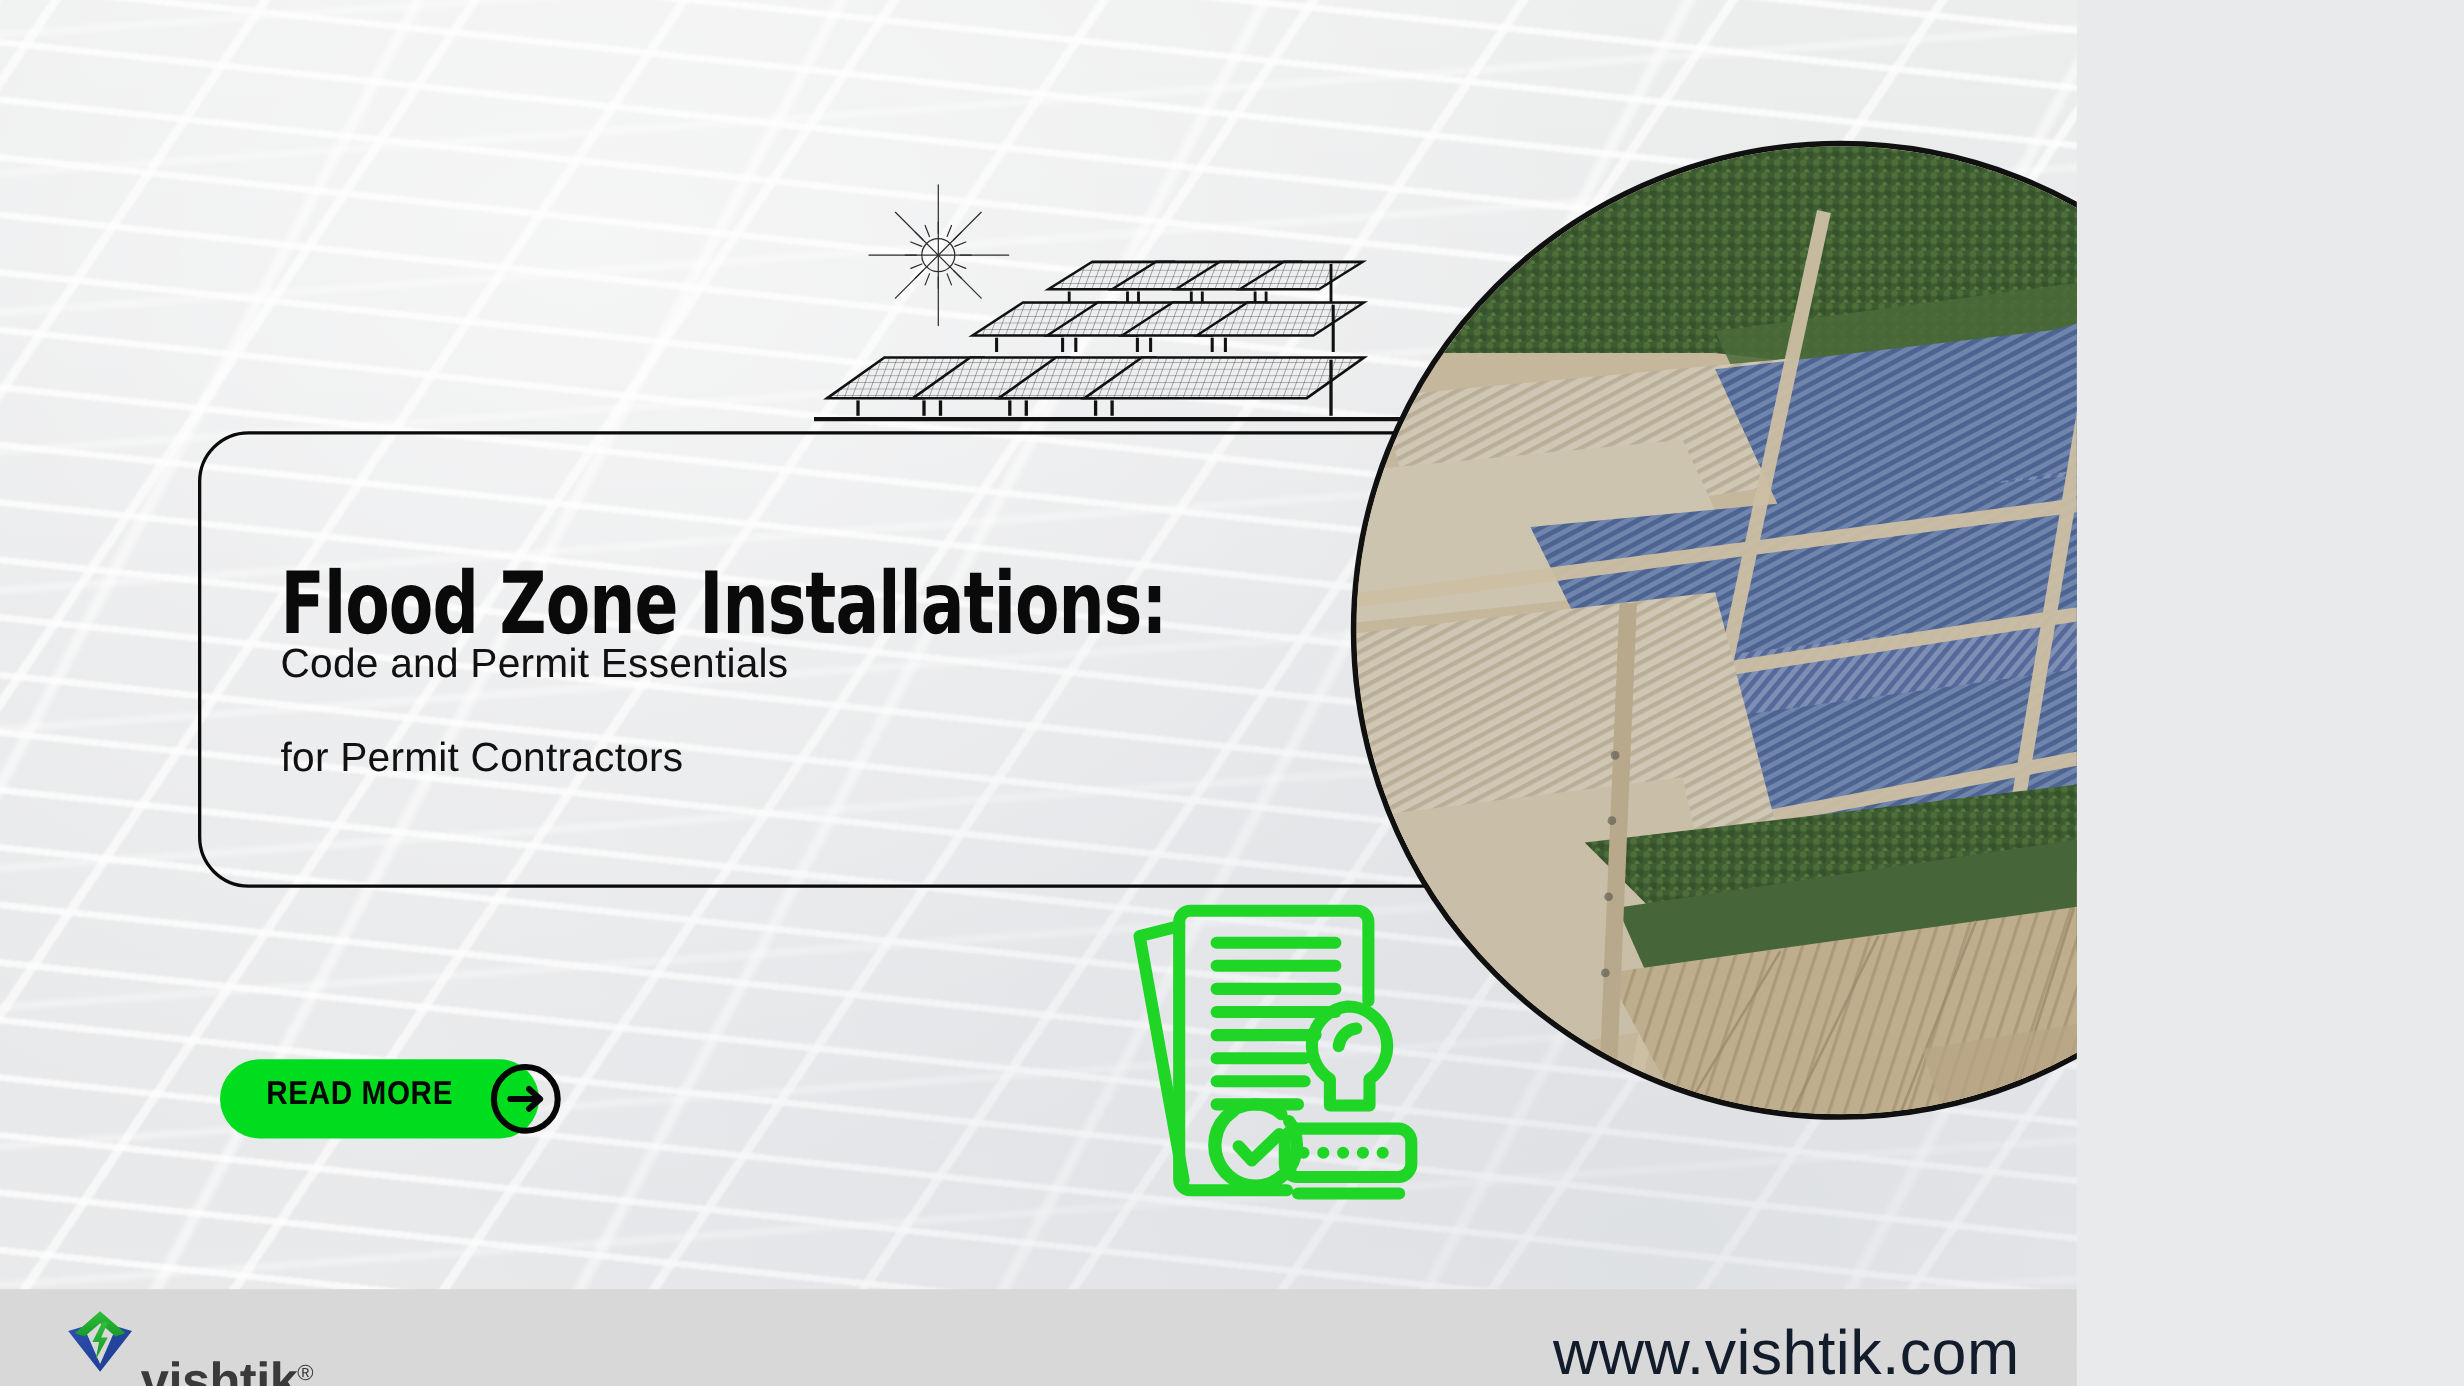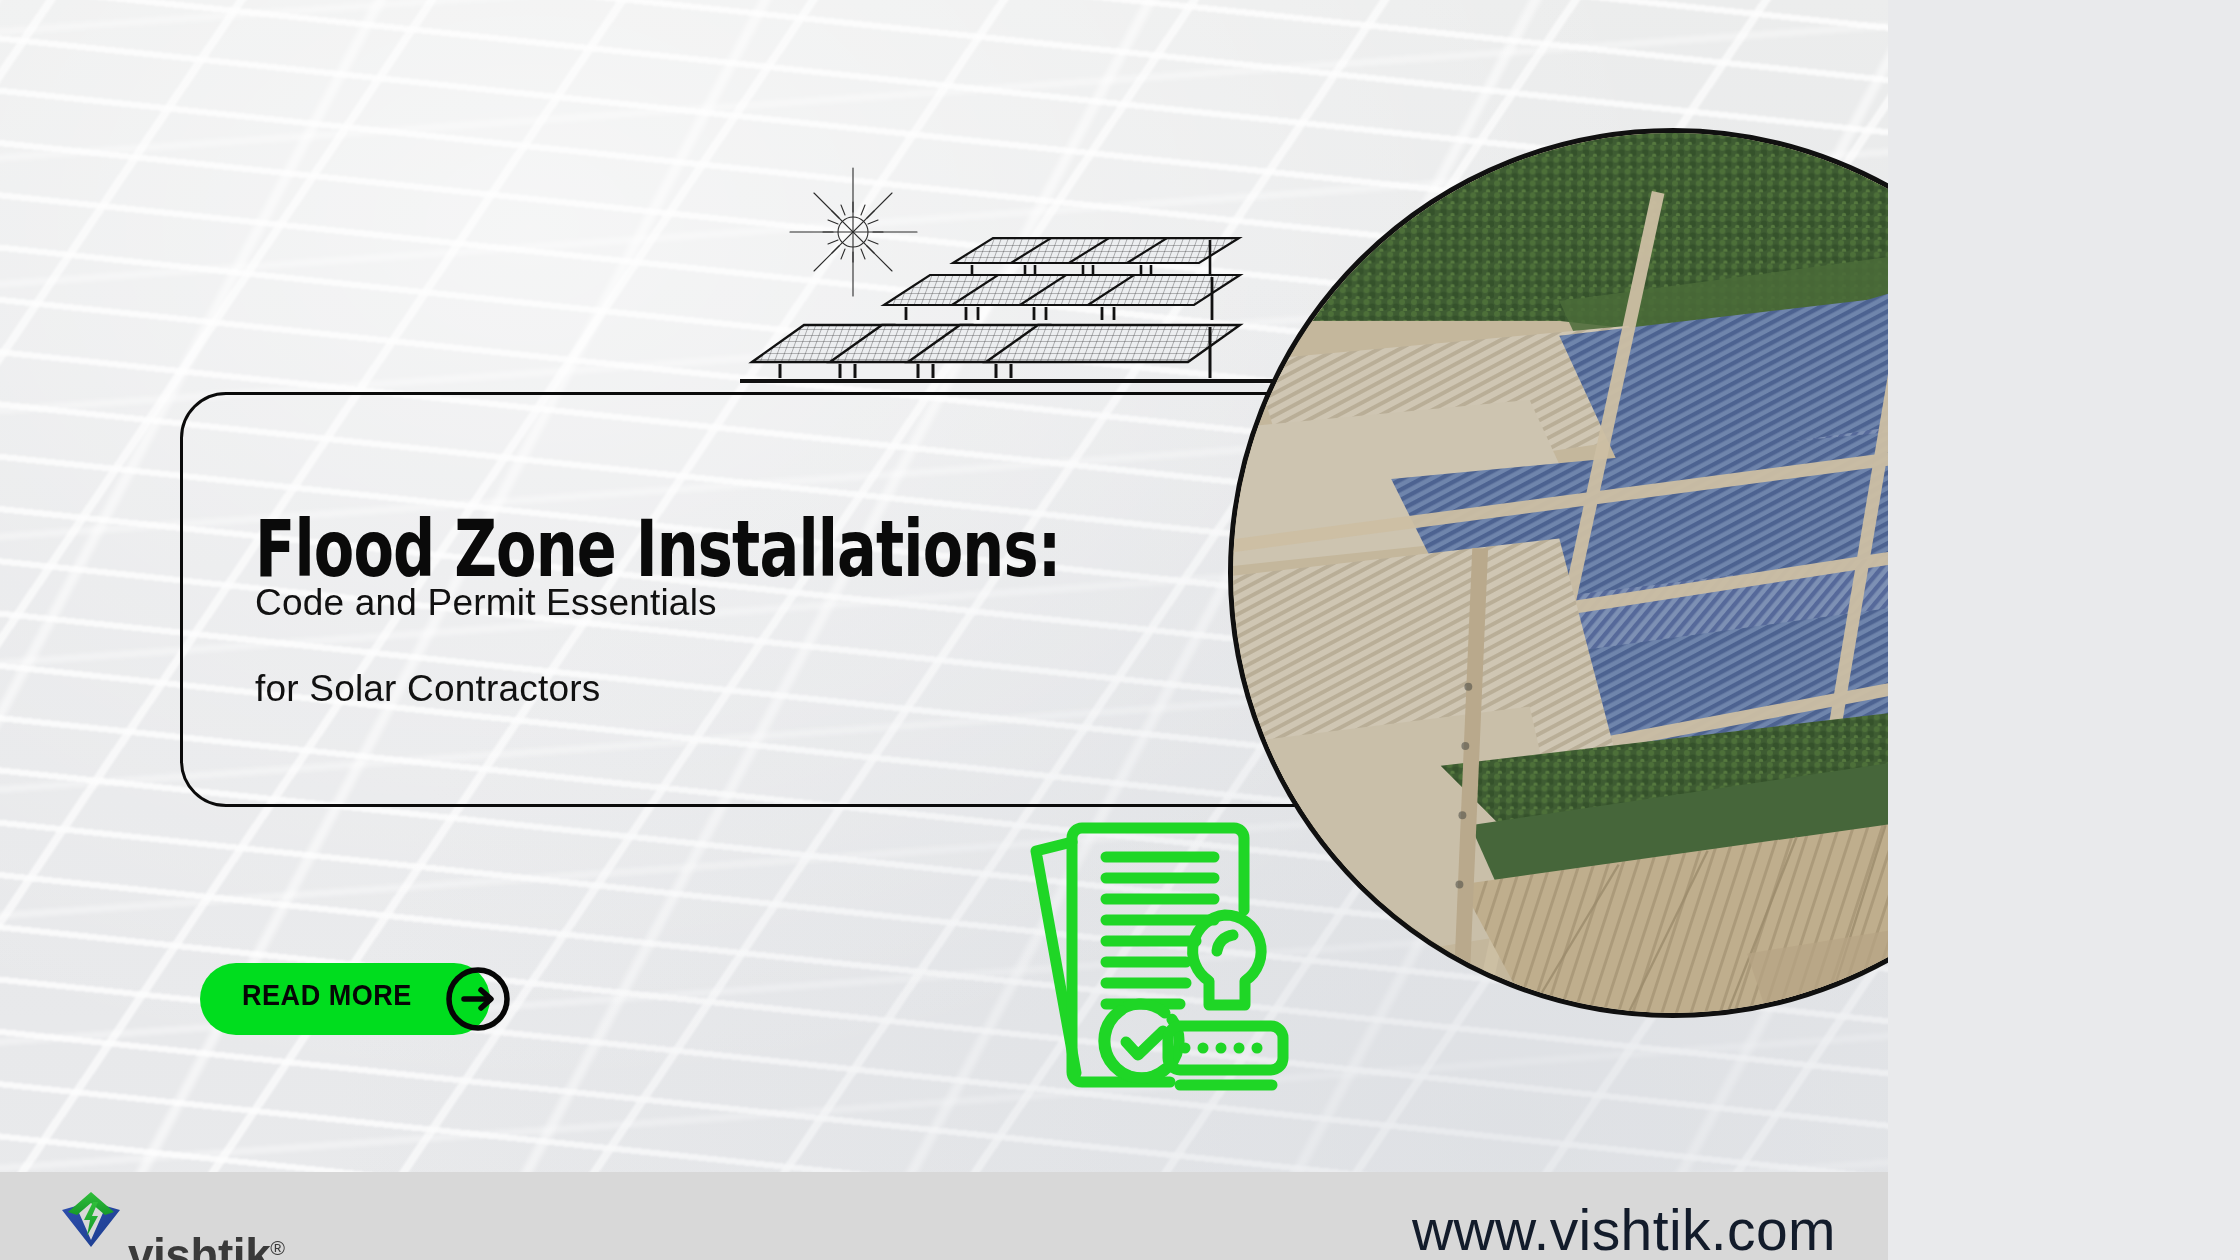--- a/index.html
+++ b/index.html
@@ -176,21 +176,21 @@
       <line x1="-740" y1="231" x2="540" y2="231" stroke="#111" stroke-width="4"></line>
     </svg>
   </div>
 
   <div class="card"></div>
 
   <h1 class="headline">Flood Zone Installations:</h1>
 
   <div class="subtitle">
     <div>Code and Permit Essentials</div>
-    <div>for Solar Contractors</div>
+    <div>for Permit Contractors</div>
   </div>
 
   <button class="cta"></button>
   <span class="cta-label">READ MORE</span>
   <span class="cta-arrow">
     <svg viewBox="0 0 72 72" xmlns="http://www.w3.org/2000/svg">
       <circle cx="36" cy="36" r="29" fill="none" stroke="#060606" stroke-width="5.5"></circle>
       <line x1="22" y1="36" x2="48" y2="36" stroke="#060606" stroke-width="5.5" stroke-linecap="round"></line>
       <polyline points="39,27 49,36 39,45" fill="none" stroke="#060606" stroke-width="5.5" stroke-linecap="round" stroke-linejoin="round"></polyline>
     </svg>

